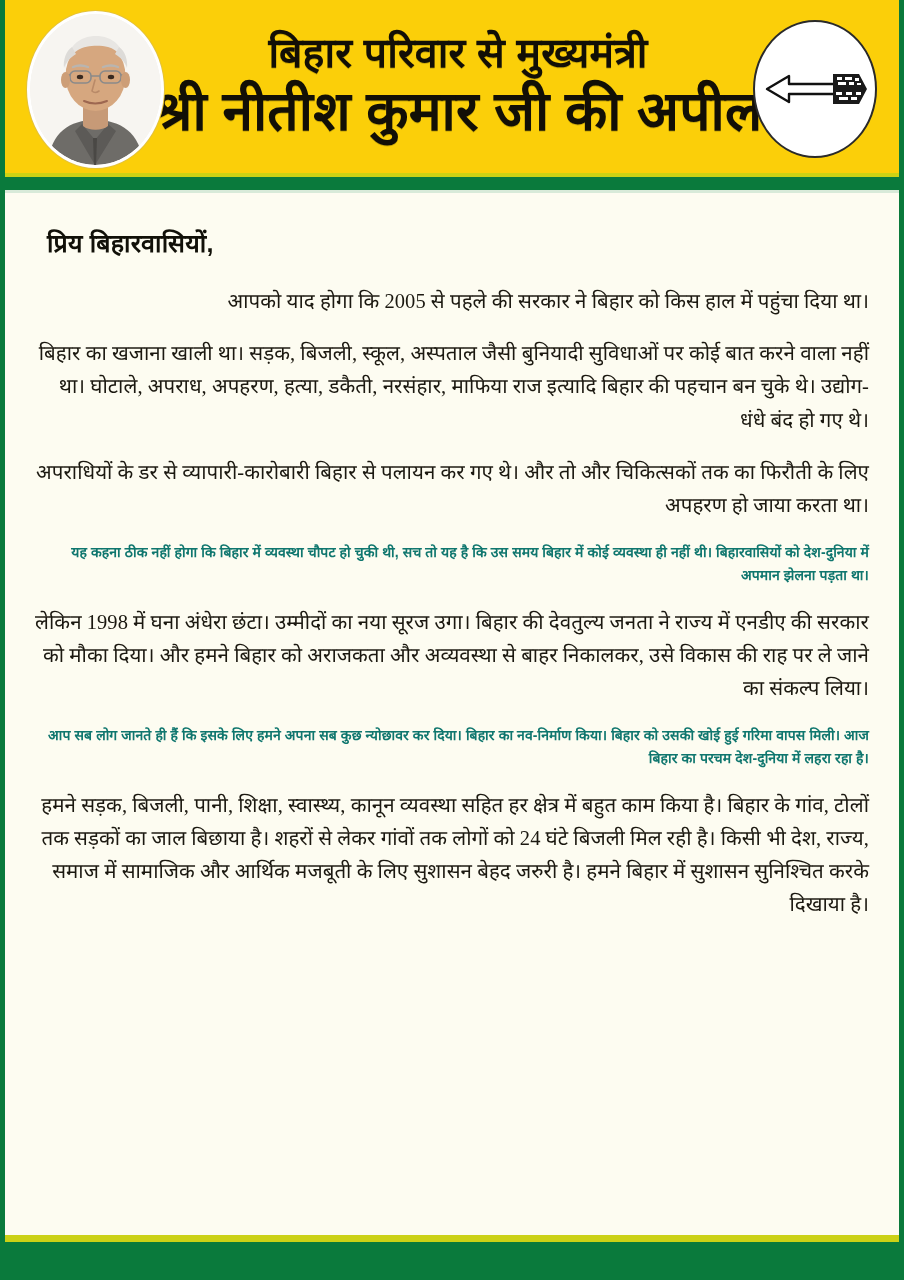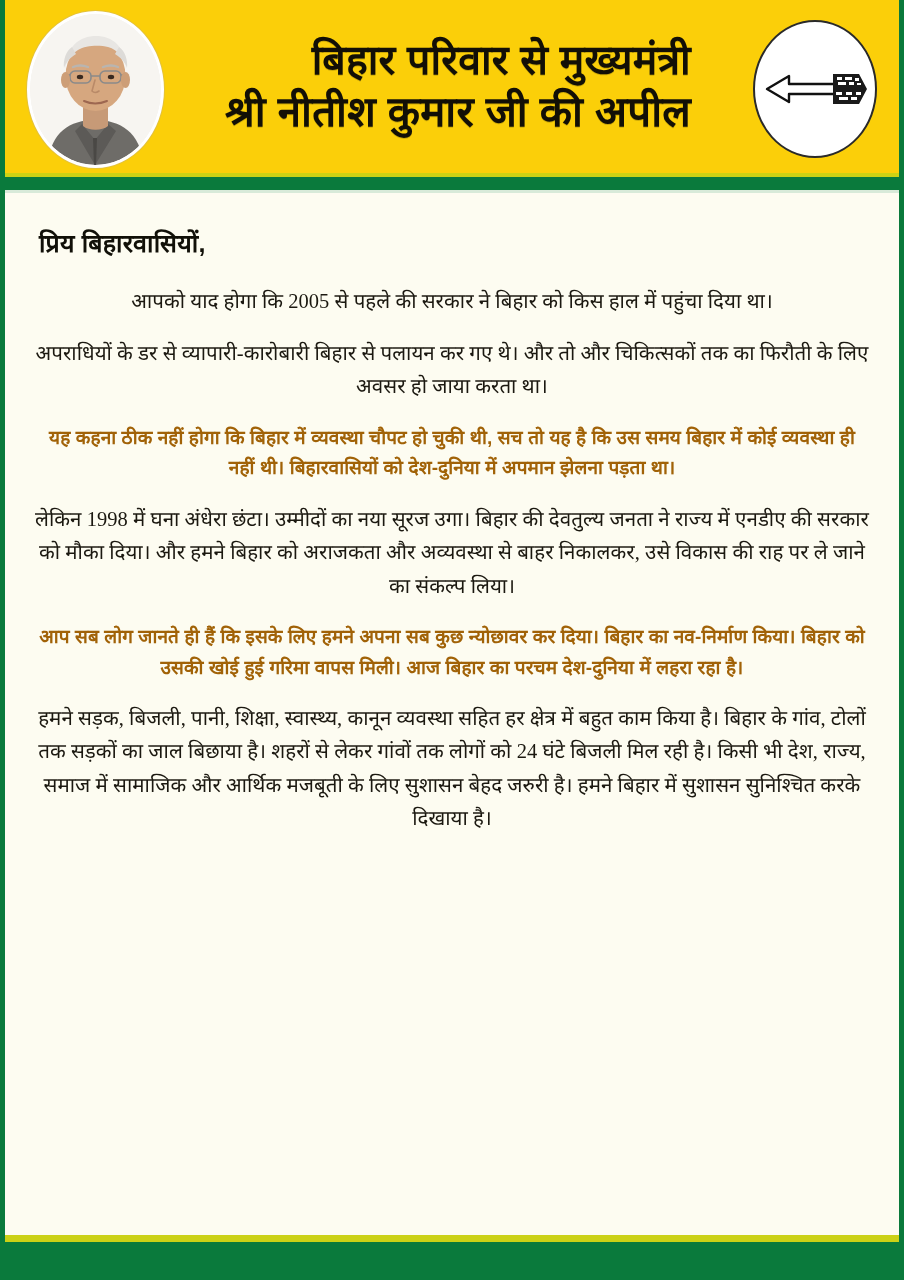--- a/index.html
+++ b/index.html
@@ -53,38 +53,38 @@
   .portrait-inner {
     position: absolute;
     inset: 0;
     border-radius: 50%;
     overflow: hidden;
     background: #f5f2ee;
   }
   .portrait-svg { display: block; width: 100%; height: 100%; }
 
   .header-title {
-    text-align: right;
+    text-align: center;
     color: #120f06;
     font-family: "Liberation Sans", "DejaVu Sans", sans-serif;
     font-weight: bold;
     line-height: 1.12;
     letter-spacing: 0.2px;
     padding: 0 20px;
     margin-left: 12px;
     text-shadow: 0 1px 0 rgba(0,0,0,0.18);
   }
   .header-title .line1 {
     display: block;
     font-size: 41px;
     margin-bottom: 4px;
   }
   .header-title .line2 {
     display: block;
-    font-size: 42px;
+    font-size: 55px;
   }
 
   .symbol-frame {
     position: absolute;
     right: 22px;
     top: 20px;
     width: 120px;
     height: 134px;
     border-radius: 50%;
     background: #ffffff;
@@ -121,39 +121,39 @@
     background: #fdfcf1;
     color: #18150f;
     overflow: hidden;
   }
 
   .salutation {
     font-family: "Liberation Sans", "DejaVu Sans", sans-serif;
     font-weight: bold;
     font-size: 25px;
     color: #111008;
-    margin: 0 0 26px 4px;
+    margin: 0 0 26px 12px;
     letter-spacing: 0.2px;
   }
 
   .para {
     margin: 0 0 19px 0;
     font-size: 20.5px;
     line-height: 1.62;
     color: #1b1810;
     font-family: "Liberation Serif", "DejaVu Serif", serif;
-    text-align: center;
+    text-align: right;
     letter-spacing: 0.05px;
   }
   .para.bold {
     font-family: "Liberation Sans", "DejaVu Sans", sans-serif;
     font-weight: bold;
-    font-size: 19px;
+    font-size: 14px;
     letter-spacing: 0.1px;
-    color: #a16207;
+    color: #0f766e;
   }
 
   
   .footer-yellowline {
     height: 7px;
     background: #cbd116;
     flex: 0 0 auto;
   }
   .footer-green {
     height: 38px;
@@ -238,21 +238,22 @@
   </div>
 
   <div class="divider-yellowline"></div>
   <div class="divider-green"></div>
   <div class="divider-thin-light"></div>
 
   <div class="letter-body">
     <div class="salutation">प्रिय बिहारवासियों,</div>
     <div id="paragraph-host">
         <div class="para">आपको याद होगा कि 2005 से पहले की सरकार ने बिहार को किस हाल में पहुंचा दिया था।</div>
-        <div class="para">अपराधियों के डर से व्यापारी-कारोबारी बिहार से पलायन कर गए थे। और तो और चिकित्सकों तक का फिरौती के लिए अवसर हो जाया करता था।</div>
+        <div class="para">बिहार का खजाना खाली था। सड़क, बिजली, स्कूल, अस्पताल जैसी बुनियादी सुविधाओं पर कोई बात करने वाला नहीं था। घोटाले, अपराध, अपहरण, हत्या, डकैती, नरसंहार, माफिया राज इत्यादि बिहार की पहचान बन चुके थे। उद्योग-धंधे बंद हो गए थे।</div>
+        <div class="para">अपराधियों के डर से व्यापारी-कारोबारी बिहार से पलायन कर गए थे। और तो और चिकित्सकों तक का फिरौती के लिए अपहरण हो जाया करता था।</div>
         <div class="para bold">यह कहना ठीक नहीं होगा कि बिहार में व्यवस्था चौपट हो चुकी थी, सच तो यह है कि उस समय बिहार में कोई व्यवस्था ही नहीं थी। बिहारवासियों को देश-दुनिया में अपमान झेलना पड़ता था।</div>
         <div class="para">लेकिन 1998 में घना अंधेरा छंटा। उम्मीदों का नया सूरज उगा। बिहार की देवतुल्य जनता ने राज्य में एनडीए की सरकार को मौका दिया। और हमने बिहार को अराजकता और अव्यवस्था से बाहर निकालकर, उसे विकास की राह पर ले जाने का संकल्प लिया।</div>
         <div class="para bold">आप सब लोग जानते ही हैं कि इसके लिए हमने अपना सब कुछ न्योछावर कर दिया। बिहार का नव-निर्माण किया। बिहार को उसकी खोई हुई गरिमा वापस मिली। आज बिहार का परचम देश-दुनिया में लहरा रहा है।</div>
         <div class="para">हमने सड़क, बिजली, पानी, शिक्षा, स्वास्थ्य, कानून व्यवस्था सहित हर क्षेत्र में बहुत काम किया है। बिहार के गांव, टोलों तक सड़कों का जाल बिछाया है। शहरों से लेकर गांवों तक लोगों को 24 घंटे बिजली मिल रही है। किसी भी देश, राज्य, समाज में सामाजिक और आर्थिक मजबूती के लिए सुशासन बेहद जरुरी है। हमने बिहार में सुशासन सुनिश्चित करके दिखाया है।</div>
       </div>
   </div>
 
   <div class="footer-yellowline"></div>
   <div class="footer-green"></div>
 

